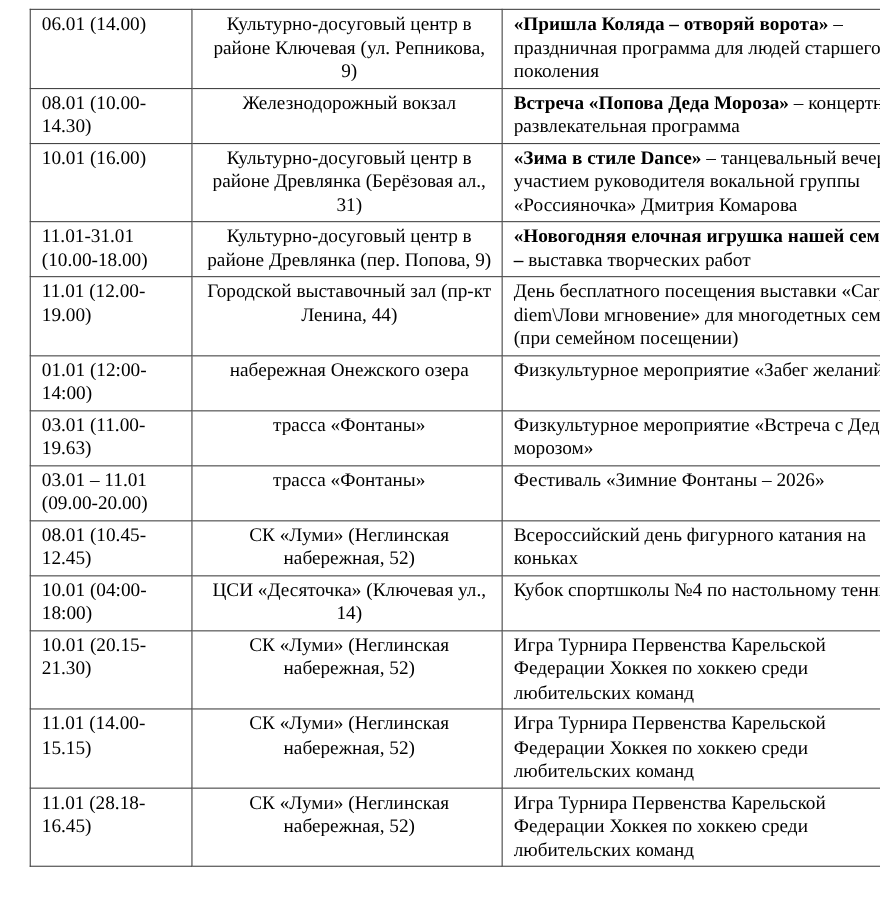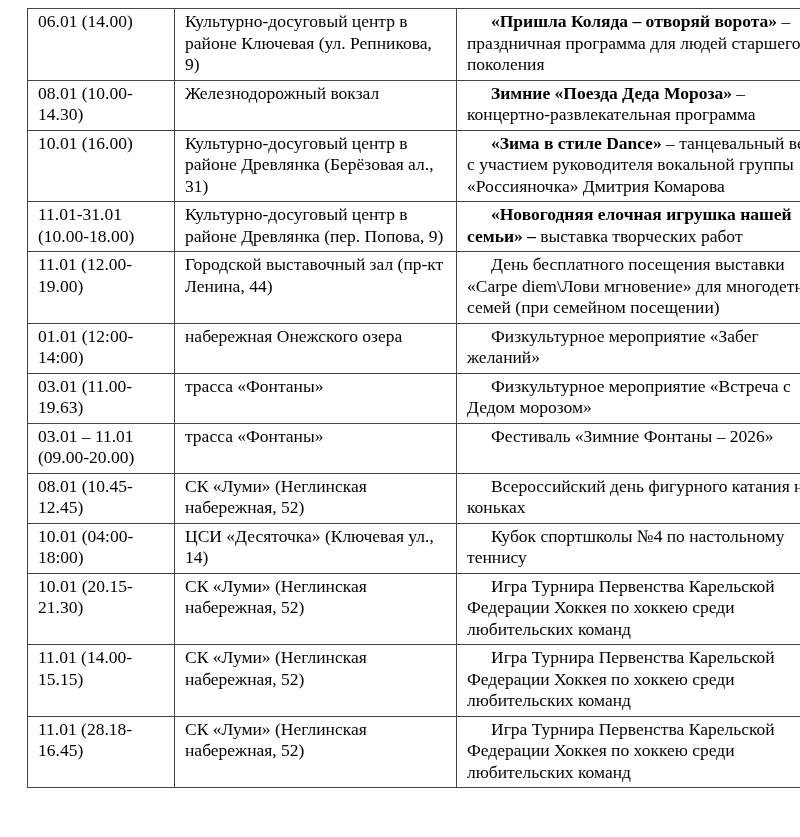--- a/index.html
+++ b/index.html
@@ -27,39 +27,39 @@
     font-size: 17.5px;
     line-height: 21.5px;
   }
   table.events td {
     border: 1px solid #454545;
     vertical-align: top;
     padding: 2px 6px 4px 10px;
     word-wrap: break-word;
   }
   td.c-date  { width: 130px; }
-  td.c-loc   { width: 265px; }
+  td.c-loc   { width: 265px; text-align: center; }
   td.c-event { width: 363px; }
-  .ev-bold { font-weight: bold; margin-left: 24px; }
+  .ev-bold { font-weight: bold; }
 </style>
 </head>
 <body>
 
 <div class="page">
   <table class="events">
     <tbody>
       <tr>
         <td class="c-date">06.01 (14.00)</td>
         <td class="c-loc">Культурно-досуговый центр в районе Ключевая (ул. Репникова, 9)</td>
         <td class="c-event"><span class="ev-bold">«Пришла Коляда – отворяй ворота»</span><span> – праздничная программа для людей старшего поколения</span></td>
       </tr>
       <tr>
         <td class="c-date">08.01 (10.00-14.30)</td>
         <td class="c-loc">Железнодорожный вокзал</td>
-        <td class="c-event"><span class="ev-bold">Зимние «Поезда Деда Мороза»</span><span> – концертно-развлекательная программа</span></td>
+        <td class="c-event"><span class="ev-bold">Встреча «Попова Деда Мороза»</span><span> – концертно-развлекательная программа</span></td>
       </tr>
       <tr>
         <td class="c-date">10.01 (16.00)</td>
         <td class="c-loc">Культурно-досуговый центр в районе Древлянка (Берёзовая ал., 31)</td>
         <td class="c-event"><span class="ev-bold">«Зима в стиле Dance»</span><span> – танцевальный вечер с участием руководителя вокальной группы «Россияночка» Дмитрия Комарова</span></td>
       </tr>
       <tr>
         <td class="c-date">11.01-31.01 (10.00-18.00)</td>
         <td class="c-loc">Культурно-досуговый центр в районе Древлянка (пер. Попова, 9)</td>
         <td class="c-event"><span class="ev-bold">«Новогодняя елочная игрушка нашей семьи» –</span><span> выставка творческих работ</span></td>

